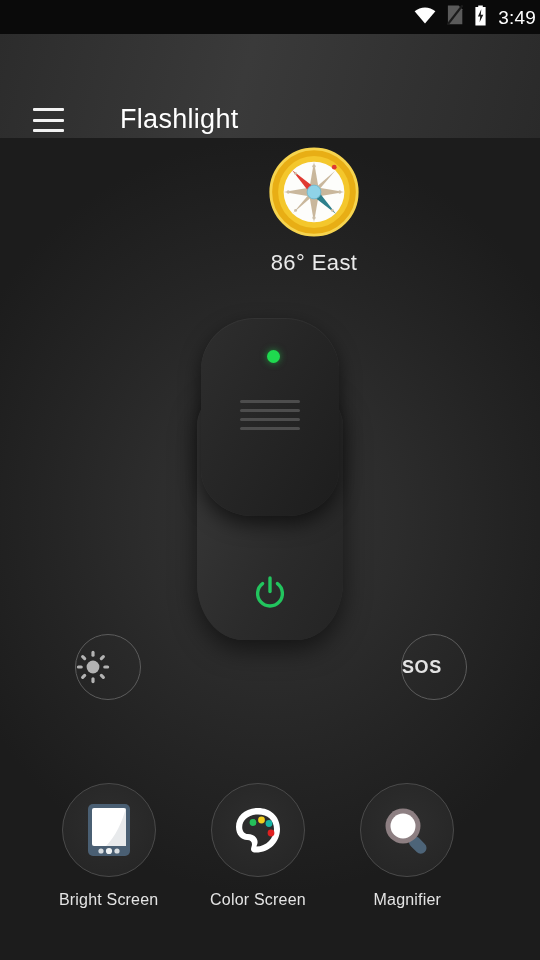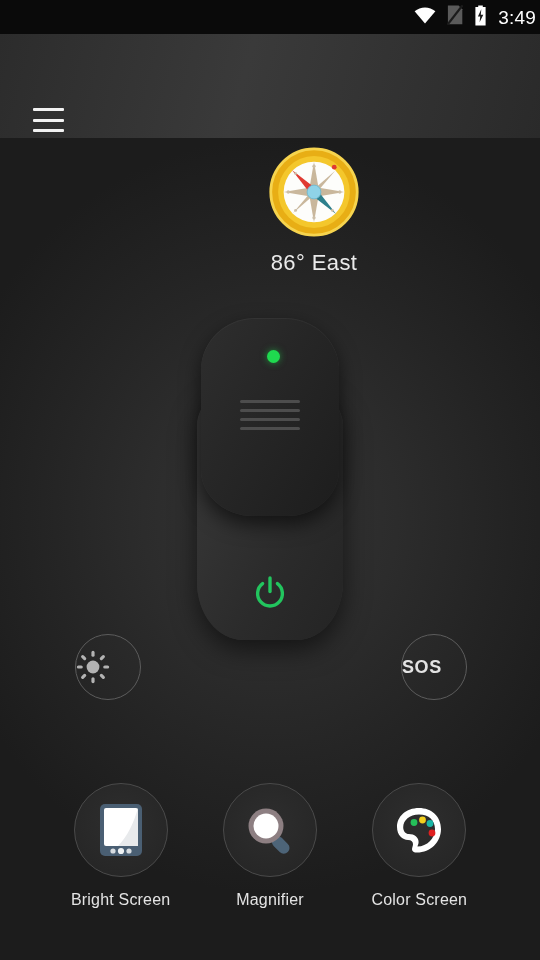--- a/index.html
+++ b/index.html
@@ -109,21 +109,21 @@
     cursor:pointer;
   }
   .side-btn.left  { left:75px;  top:496px; }
   .side-btn.right { left:401px; top:496px; }
   .sos-text {
     color:#e3e3e3; font-size:18px; font-weight:700; letter-spacing:.6px;
   }
 
   
   .tools {
-    position:absolute; left:12px; top:645px; width:516px;
+    position:absolute; left:0; top:645px; width:516px;
     display:flex; justify-content:space-around; align-items:flex-start;
     padding:0 34px;
   }
   .tool { display:flex; flex-direction:column; align-items:center; width:130px; cursor:pointer; }
   .tool-circle {
     width:94px; height:94px; border-radius:50%;
     border:1px solid #4a4a4a;
     display:flex; align-items:center; justify-content:center;
     background:radial-gradient(circle at 50% 42%, #2e2e2e 0%, #272727 70%, #222 100%);
   }
@@ -157,20 +157,21 @@
     </span>
     <span class="st-time">3:49</span>
   </div>
 
   <div class="appbar">
     <div class="hamburger">
       <span></span>
       <span></span>
       <span></span>
     </div>
+    <div class="apptitle">Flashlight</div>
   </div>
 
   <div class="body">
 
     <div class="compass-wrap">
       <svg class="compass" viewBox="0 0 100 100">
         <circle cx="50" cy="50" r="47" fill="#e8ae15"></circle>
         <circle cx="50" cy="50" r="47" fill="none" stroke="#f6d44e" stroke-width="3"></circle>
         <circle cx="50" cy="50" r="39" fill="#f4c72c"></circle>
         <circle cx="50" cy="50" r="33" fill="#fdfdfb"></circle>
@@ -251,46 +252,46 @@
           <svg width="46" height="56" viewBox="0 0 46 56">
             <rect x="2" y="2" width="42" height="52" rx="5" fill="#4a5f73"></rect>
             <rect x="6" y="6" width="34" height="38" rx="2" fill="#ffffff"></rect>
             <path d="M40 6 L40 44 L20 44 C30 34 36 20 40 6 Z" fill="#e8eaec"></path>
             <circle cx="15" cy="49" r="2.6" fill="#d8dde1"></circle>
             <circle cx="23" cy="49" r="3.1" fill="#eef1f3"></circle>
             <circle cx="31" cy="49" r="2.6" fill="#d8dde1"></circle>
           </svg>
         </div>
         <div class="tool-label">Bright Screen</div>
-      </div>
-
-      <div class="tool">
-        <div class="tool-circle">
-          <svg width="52" height="52" viewBox="0 0 52 52">
-            <rect x="31" y="31" width="11.5" height="20" rx="5.7" transform="rotate(-45 36.7 41)" fill="#4d6478"></rect>
-            <circle cx="22" cy="22" r="17.5" fill="#8d7f82"></circle>
-            <circle cx="22" cy="22" r="12.5" fill="#ffffff"></circle>
-          </svg>
-        </div>
-        <div class="tool-label">Magnifier</div>
       </div>
 
       <div class="tool">
         <div class="tool-circle">
           <svg width="52" height="52" viewBox="0 0 52 52">
             <path d="M26 4 C13 4 4 12.5 4 23 C4 31 9.5 36 15 36 C18.5 36 20 37.8 20 40.2
                      C20 42 19 43.4 19 45.2 C19 47.4 21 48.6 24 48.6 C37.5 48.6 48 38 48 25
                      C48 12.5 38.5 4 26 4 Z
                      M26 10.5 C36 10.5 42 16.5 42 25 C42 34.5 34 42.5 24.5 42.5
                      C24.5 41.5 25.6 40 25.6 38 C25.6 33.5 21.5 30 15.8 30
                      C12.8 30 10.2 27.4 10.2 23.2 C10.2 16.3 16.5 10.5 26 10.5 Z" fill="#ffffff"></path>
             <circle cx="21" cy="18.5" r="3.4" fill="#25c05a"></circle>
             <circle cx="29.5" cy="16" r="3.4" fill="#f2cf1e"></circle>
             <circle cx="37" cy="19.5" r="3.4" fill="#18b5a5"></circle>
             <circle cx="39" cy="29" r="3.4" fill="#e02020"></circle>
           </svg>
         </div>
         <div class="tool-label">Color Screen</div>
       </div>
 
+      <div class="tool">
+        <div class="tool-circle">
+          <svg width="52" height="52" viewBox="0 0 52 52">
+            <rect x="31" y="31" width="11.5" height="20" rx="5.7" transform="rotate(-45 36.7 41)" fill="#4d6478"></rect>
+            <circle cx="22" cy="22" r="17.5" fill="#8d7f82"></circle>
+            <circle cx="22" cy="22" r="12.5" fill="#ffffff"></circle>
+          </svg>
+        </div>
+        <div class="tool-label">Magnifier</div>
+      </div>
+
     </div>
   </div>
 </div>
 
 </body></html>

